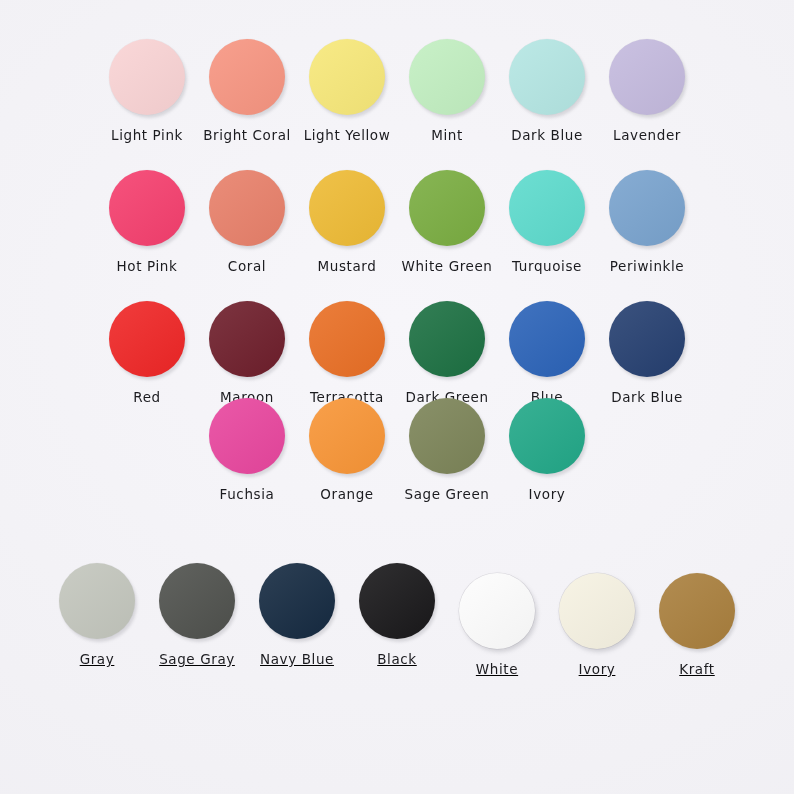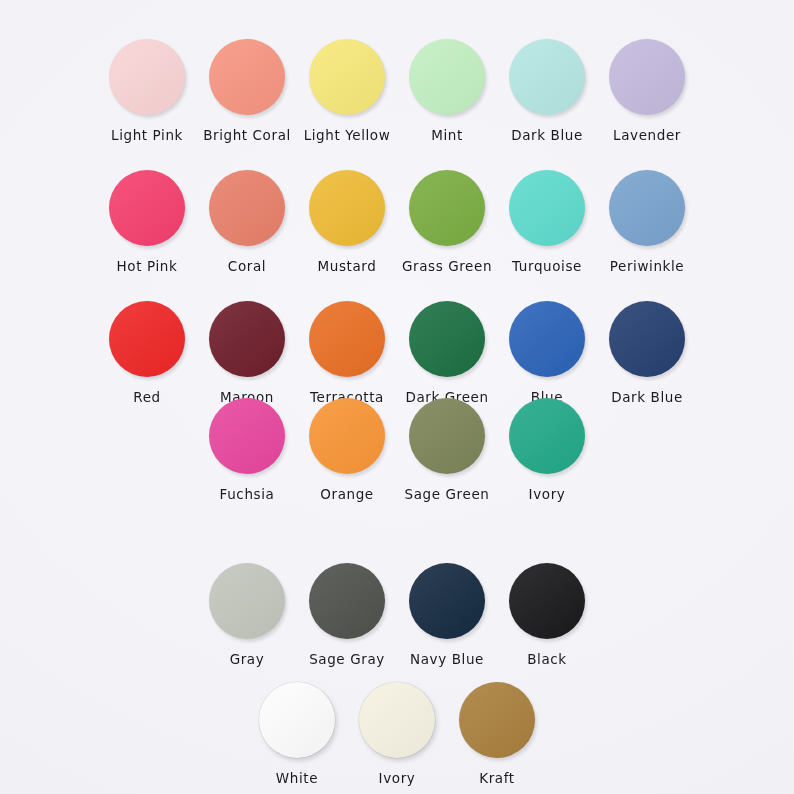--- a/index.html
+++ b/index.html
@@ -138,21 +138,21 @@
           <div class="cell">
             <div class="swatch-wrap">
               <div class="swatch" style="background: rgb(238, 187, 53);"></div>
             </div>
             <div class="label">Mustard</div>
           </div>
           <div class="cell">
             <div class="swatch-wrap">
               <div class="swatch" style="background: rgb(122, 173, 65);"></div>
             </div>
-            <div class="label">Grass Green</div>
+            <div class="label">White Green</div>
           </div>
           <div class="cell">
             <div class="swatch-wrap">
               <div class="swatch" style="background: rgb(93, 219, 205);"></div>
             </div>
             <div class="label">Turquoise</div>
           </div>
           <div class="cell">
             <div class="swatch-wrap">
               <div class="swatch" style="background: rgb(121, 163, 206);"></div>
@@ -224,21 +224,21 @@
         <div class="cell">
           <div class="swatch-wrap">
             <div class="swatch" style="background: rgb(34, 168, 136);"></div>
           </div>
           <div class="label">Ivory</div>
         </div>
       </div>
   </div>
 
   <div class="group" style="top: 558px;">
-    <div style="display:flex; flex-direction:column;">
+    <div style="display:flex; flex-direction:row;text-decoration:underline;">
       <div class="row">
           <div class="cell">
             <div class="swatch-wrap">
               <div class="swatch" style="background: rgb(195, 198, 189);"></div>
             </div>
             <div class="label">Gray</div>
           </div>
           <div class="cell">
             <div class="swatch-wrap">
               <div class="swatch" style="background: rgb(79, 81, 77);"></div>

